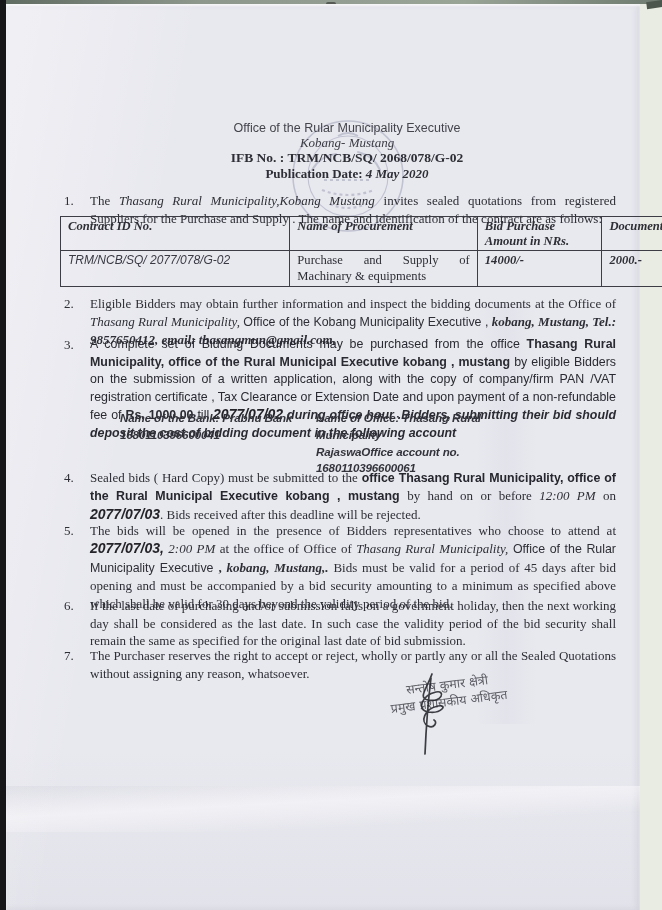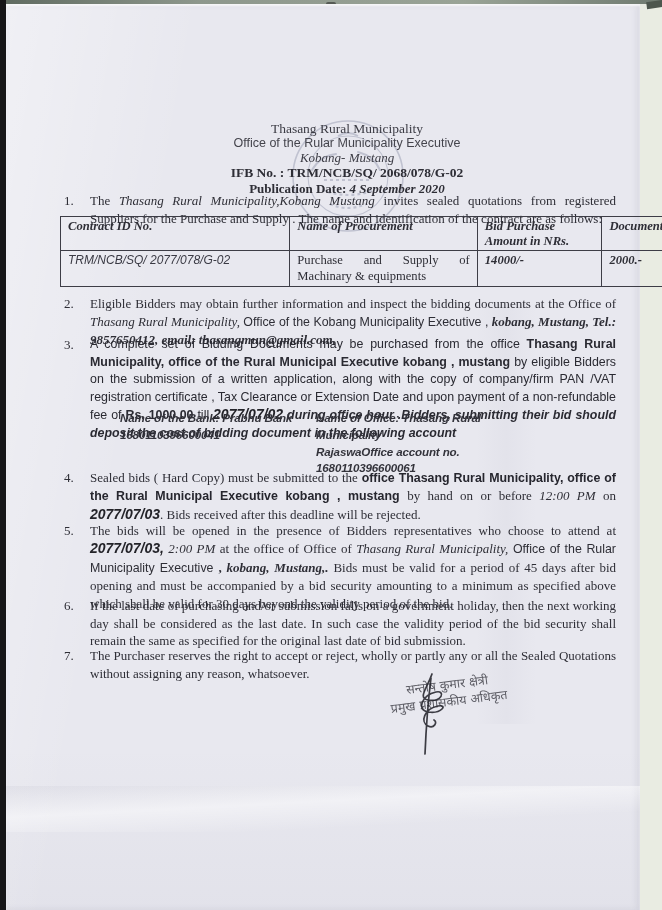--- a/index.html
+++ b/index.html
@@ -81,27 +81,26 @@
 
   <svg class="stamp" width="150" height="140" viewBox="0 0 150 140">
     <circle cx="76" cy="68" r="55" fill="none" stroke="#586080" stroke-width="1.6"></circle>
     <circle cx="76" cy="68" r="40" fill="none" stroke="#586080" stroke-width="1.1"></circle>
     <path d="M40 62 q8 -14 24 -16 M86 44 q16 4 22 18" fill="none" stroke="#586080" stroke-width="2" stroke-linecap="round"></path>
     <path d="M52 72 h48 M50 82 q26 10 52 0 M58 96 q18 8 36 0" fill="none" stroke="#586080" stroke-width="2.2" stroke-dasharray="3 3"></path>
     <path d="M66 28 q10 -6 20 0" fill="none" stroke="#586080" stroke-width="2"></path>
   </svg>
 
   <div class="hdr">
-    <div class="h-org">Thasang Rural Municipality</div>
     <div class="h-office">Office of the Rular Municipality Executive</div>
     <div class="h-loc">Kobang- Mustang</div>
     <div class="h-ifb">IFB No. : TRM/NCB/SQ/ 2068/078/G-02</div>
     <div class="h-pub">
       <span>Publication Date:</span>
-      <span class="date-it">4 September 2020</span>
+      <span class="date-it">4 May 2020</span>
     </div>
   </div>
 
   <div class="item" style="top:188px">
     <span class="num">1.</span>
     <span class="txt">The </span><span class="txt it">Thasang Rural Municipality,Kobang Mustang</span><span class="txt"> invites sealed quotations from registered Suppliers for the Purchase and Supply . The name and identification of the contract are as follows:</span>
   </div>
 
   <table class="qt">
     <tbody>

